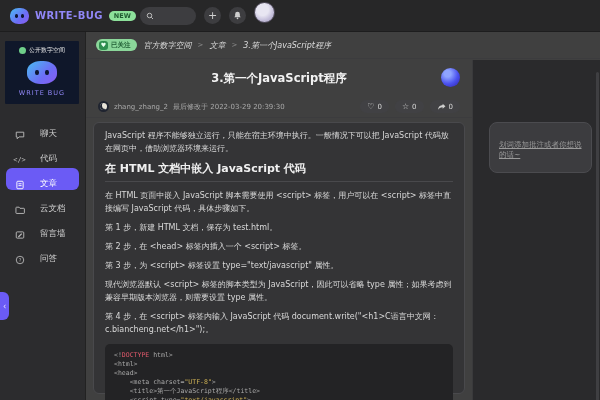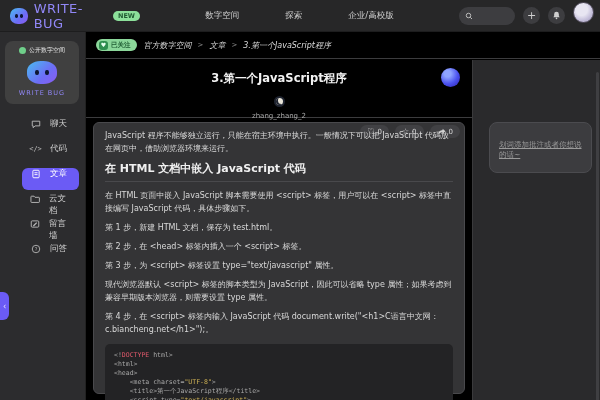--- a/index.html
+++ b/index.html
@@ -9,77 +9,77 @@
   
   .topbar { position:absolute; left:0; top:0; width:600px; height:32px; background:#272728;
     border-bottom:1px solid #1d1d1e; display:flex; align-items:center; padding:0 10px; z-index:5; }
   .brand-wrap { display:flex; align-items:center; gap:6px; width:130px; }
   .robot { position:relative; background:linear-gradient(135deg,#4fb0f2 10%,#6d6df5 60%,#8a5cf0);
     border-radius:45%; }
   .robot .eye { position:absolute; background:#0e1733; border-radius:45%; }
   .robot-sm { width:19px; height:16px; }
   .robot-sm .eye { width:3px; height:4px; top:6px; }
   .robot-sm .eye.l { left:5px; } .robot-sm .eye.r { right:5px; }
-  .brand { color:#9187f7; font-weight:normal; font-size:13px; letter-spacing:.4px; }
+  .brand { color:#9187f7; font-weight:bold; font-size:10px; letter-spacing:.4px; }
   .new-badge { background:#8ce09a; color:#215c33; font-size:6.5px; font-weight:bold;
     padding:1px 5px; border-radius:7px; }
   .topnav { flex:1; display:flex; justify-content:center; gap:46px; }
   .topnav .navitem { font-size:8.5px; color:#d3d3d3; cursor:pointer; }
   .top-right { display:flex; align-items:center; gap:8px; }
   .search-pill { width:56px; height:18px; background:#3d3d40; border-radius:9px;
     display:flex; align-items:center; padding:0 6px; gap:4px; }
   .search-pill input { background:transparent; border:none; outline:none; width:34px;
     color:#ddd; font-size:7px; }
   .circle-btn { width:17px; height:17px; border-radius:50%; background:#3d3d40; color:#cfcfcf;
     display:flex; align-items:center; justify-content:center; font-size:11px; line-height:1; cursor:pointer; }
   .user-avatar { width:21px; height:21px; border-radius:50%; margin-right:-4px; margin-top:-6px;
     background:radial-gradient(circle at 40% 35%, #e8e6f2 0 35%, #c9c4de 60%, #9b93b8); border:1px solid #55505f; }
   .icon svg { display:block; }
 
   
   .sidebar { position:absolute; left:0; top:32px; width:86px; height:368px; background:#2c2c2e;
     border-right:1px solid #222; }
-  .space-card { margin:9px 6px 10px 5px; background:#404040; border-radius:8px; padding:5px 4px 7px; }
+  .space-card { margin:9px 6px 10px 5px; background:#0f172a; border-radius:1px; padding:5px 4px 7px; }
   .space-badge-row { display:flex; align-items:center; gap:3px; justify-content:center; }
   .space-badge-dot { width:7px; height:7px; border-radius:50%; background:#6fcf8a; flex:none; }
   .space-badge-label { font-size:6px; color:#e8e8e8; white-space:nowrap; }
   .robot-lg { width:30px; height:23px; margin:6px auto 5px; }
   .robot-lg .eye { width:4px; height:5px; top:9px; }
   .robot-lg .eye.l { left:8px; } .robot-lg .eye.r { right:8px; }
   .space-name { text-align:center; font-size:6.5px; color:#9187f7; letter-spacing:1px; }
   .menu { display:flex; flex-direction:column; gap:3px; padding:4px 6px; }
-  .menu-item { display:flex; align-items:flex-start; gap:9px; height:22px; padding:0 8px;
-    border-radius:6px; color:#cfcfcf; font-size:8.5px; cursor:pointer;margin-left:16px; }
+  .menu-item { display:flex; align-items:flex-end; gap:15px; height:22px; padding:0 8px;
+    border-radius:6px; color:#cfcfcf; font-size:8.5px; cursor:pointer; }
   .menu-item .icon { width:11px; height:11px; color:#b9b9b9; display:flex; align-items:center; justify-content:center; font-size:8px; }
   .menu-item.active { background:#6b5bf5; color:#fff; }
   .menu-item.active .icon { color:#fff; }
   .side-handle { position:absolute; left:0; top:260px; width:9px; height:28px; background:#6b5bf5;
     border-radius:0 6px 6px 0; color:#e8e4ff; font-size:8px; display:flex; align-items:center;
     justify-content:center; cursor:pointer; }
 
   
-  .main { position:absolute; left:86px; top:32px; right:0; bottom:0; background:#000000; }
+  .main { position:absolute; left:86px; top:32px; right:0; bottom:0; background:#404040; }
   .crumbbar { height:27px; display:flex; align-items:center; gap:7px; padding:0 10px;
     border-bottom:1px solid #3c3c3e; }
   .follow-badge { display:flex; align-items:center; gap:3px; background:#8bd79a; border-radius:8px;
     padding:1.5px 6px 1.5px 3px; cursor:pointer; }
   .follow-badge .fb-ic { width:9px; height:9px; background:#2e8e4e; border-radius:3px; color:#eafff0;
     font-size:6px; display:flex; align-items:center; justify-content:center; line-height:1; }
   .follow-badge .fb-tx { font-size:6.5px; color:#1e5c32; font-weight:bold; }
   .crumbs { display:flex; align-items:center; gap:6px; font-size:8px; color:#dcdcdc; }
   .crumbs .sep { color:#8a8a8a; font-size:7px; }
   .crumbs .crumb { cursor:pointer;font-style:italic; }
 
   .content { position:absolute; left:0; top:28px; width:386px; bottom:0; }
   .article-header { position:relative; height:36px; display:flex; align-items:center; justify-content:center; }
   .page-title { font-size:11.5px; font-weight:bold; color:#f2f2f2; }
   .sphere { position:absolute; right:12px; top:8px; width:19px; height:19px; border-radius:50%;
     background:radial-gradient(circle at 35% 30%, #8fa4ff 0 18%, #4c53f0 55%, #2a1fa8); }
   .author-row { height:22px; display:flex; align-items:center; gap:5px; padding:0 12px;
-    border-bottom:1px solid #3c3c3e;flex-direction:column; }
+    border-bottom:1px solid #3c3c3e; }
   .moon-avatar { width:11px; height:11px; border-radius:50%; background:#1f2430; position:relative; overflow:hidden; flex:none; }
   .moon-avatar::after { content:""; position:absolute; width:7px; height:7px; border-radius:50%;
     background:#e8e4d8; left:2px; top:2px; box-shadow:2px -1px 0 0 #1f2430 inset; }
   .author-name, .modified { font-size:7px; color:#a8a8a8; }
   .stats { margin-left:auto; display:flex; gap:6px; }
   .stat-pill { display:flex; align-items:center; gap:3px; background:#414144; border-radius:8px;
     height:13px; padding:0 7px; font-size:7px; color:#d8d8d8; cursor:pointer; }
   .stat-pill .icon { font-size:8px; line-height:1; color:#cfcfcf; display:flex; }
 
   .article-box { margin:4px 7px 0; border:1px solid #49494c; border-radius:6px; background:#343436;
@@ -111,25 +111,20 @@
 
 <div class="topbar">
   <div class="brand-wrap">
     <span class="robot robot-sm">
       <span class="eye l"></span>
         <span class="eye r"></span>
     </span>
     <span class="brand">WRITE-BUG</span>
     <span class="new-badge">NEW</span>
   </div>
-  <nav class="topnav" id="topnav">
-      <div class="navitem">数字空间</div>
-      <div class="navitem">探索</div>
-      <div class="navitem">企业/高校版</div>
-    </nav>
   <div class="top-right">
     <div class="search-pill">
       <span class="icon">
         <svg width="8" height="8" viewBox="0 0 16 16" fill="none" stroke="#bdbdbd" stroke-width="2">
           <circle cx="7" cy="7" r="4.5"></circle>
             <line x1="10.5" y1="10.5" x2="14" y2="14"></line>
         </svg>
       </span>
       <input class="search-input" value="" style="">
     </div>
@@ -231,20 +226,21 @@
 
   <div class="content">
     <div class="article-header">
       <div class="page-title">3.第一个JavaScript程序</div>
       <div class="sphere"></div>
     </div>
 
     <div class="author-row">
       <div class="moon-avatar"></div>
       <span class="author-name">zhang_zhang_2</span>
+      <span class="modified">最后修改于 2022-03-29 20:39:30</span>
       <div class="stats" id="stats">
           <div class="stat-pill">
             <span class="icon">
               <span>♡</span>
             </span>
             <span>0</span>
           </div>
           <div class="stat-pill">
             <span class="icon">
               <span>☆</span>

